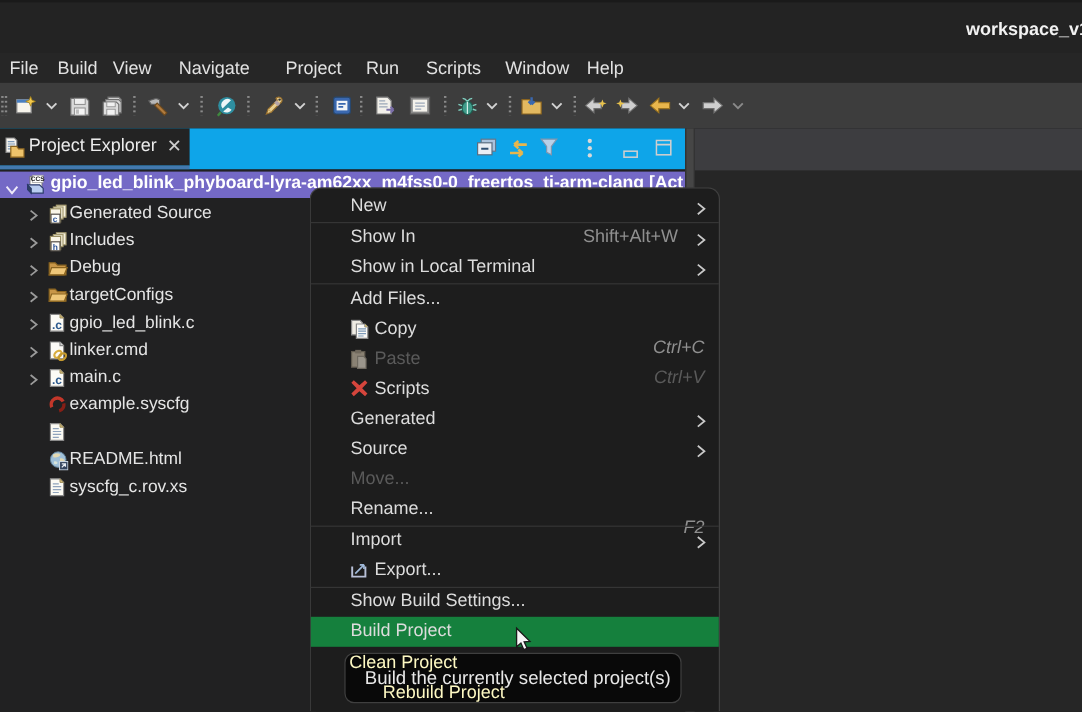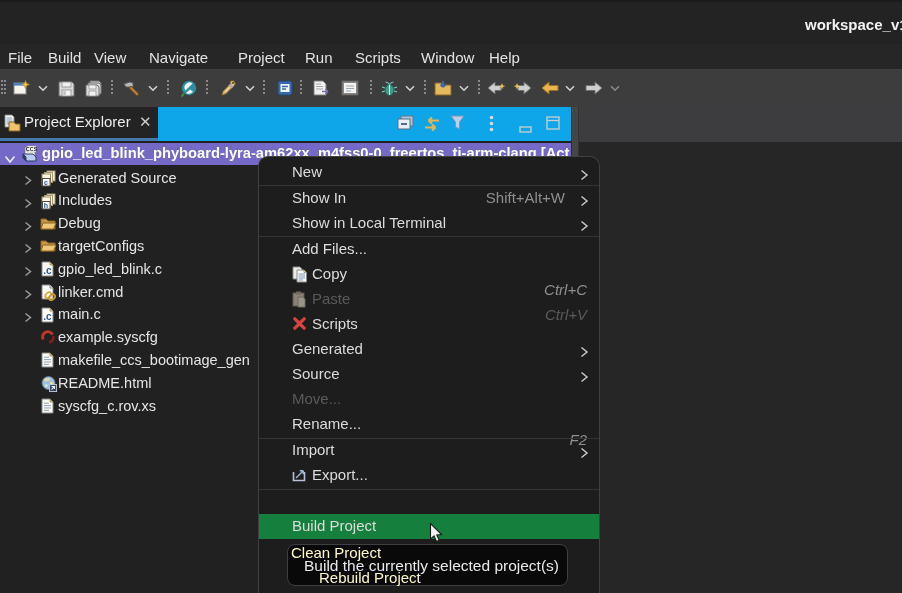--- a/index.html
+++ b/index.html
@@ -321,21 +321,20 @@
       <path d="M12.1 6.2 A5.2 5.2 0 0 1 8.3 12.4" stroke="#861f16" stroke-width="2.8" fill="none"></path>
     </svg></span>
     <span class="tlabel">example.syscfg</span>
   </div>
   <div class="trow" style="top:242.4px">
     <span class="ticon" style="left:41px"><svg width="14" height="17" viewBox="0 0 14 17">
       <path d="M1 1 L9 1 L12 4 L12 15 L1 15 Z" fill="#fbfaf3" stroke="#8a8a8a" stroke-width="1"></path>
       <path d="M9 1 L9 4 L12 4 Z" fill="#dcc27a" stroke="#9a8a5a" stroke-width="0.8"></path>
       <path d="M3 5.2 L8 5.2 M3 7.6 L10 7.6 M3 10 L10 10 M3 12.4 L8 12.4" stroke="#8fa3bc" stroke-width="1"></path>
     </svg></span>
-    <span class="tlabel">makefile_ccs_bootimage_gen</span>
   </div>
   <div class="trow" style="top:265.2px">
     <span class="ticon" style="left:41px"><svg width="16" height="17" viewBox="0 0 16 17">
       <circle cx="7.5" cy="8" r="6.5" fill="#9fc0d8" stroke="#5f7e96" stroke-width="0.8"></circle>
       <path d="M3 4 C5 2.5 8 2.5 9.5 4 C8.5 6 5.5 6.5 3.5 6 Z" fill="#e3d9b2"></path>
       <path d="M9 7 C11 6.5 12.5 7.5 13 9 C12 10.5 10 10.5 9 9.5 Z" fill="#e3d9b2"></path>
       <path d="M4 9.5 C5.5 9 7 9.5 7 11 C6 12.5 4.5 12 3.8 11 Z" fill="#d8e4da"></path>
       <rect x="8.6" y="9.6" width="7" height="7" fill="#33435c" stroke="#c8d4e0" stroke-width="0.9"></rect>
       <path d="M10.5 14.5 L13.5 11.5 M10.5 11.5 L13.5 11.5 L13.5 14" stroke="#e8eef4" stroke-width="1.1" fill="none"></path>
     </svg></span>
@@ -432,20 +431,23 @@
         </svg></span>
     </div>
   <div class="mi" style="top:306px">
       <span class="micon"><svg width="15" height="15" viewBox="0 0 15 15">
       <path d="M1.5 5 L1.5 13.5 L12.5 13.5 L12.5 5" fill="none" stroke="#b8c0d8" stroke-width="1.6"></path>
       <path d="M4 11 L11.3 3.7 M11.3 3.7 L7.8 3.7 M11.3 3.7 L11.3 7.2" stroke="#9fb8d8" stroke-width="1.4" fill="none"></path>
     </svg></span>
       <span class="lbl2">Export...</span>
     </div>
   <div class="msep" style="top:331.5px"></div>
+  <div class="mi" style="top:332px">
+      <span class="lbl">Show Build Settings...</span>
+    </div>
   <div class="mi" style="top:357px; background:#15803d">
       <span class="lbl">Build Project</span>
     </div>
 </div>
 <div id="tooltip"></div>
 <span class="dimtxt" style="left:291px; top:544px;">Clean Project</span>
 <span class="dimtxt" style="left:291px; top:569px;margin-left:28px;">Rebuild Project</span>
 <span id="ttext">Build the currently selected project(s)</span>
 <svg id="cursor" width="20" height="22" viewBox="0 0 20 22">
   <path d="M4.5 1.5 L4.5 17 L8.1 13.9 L10.5 19.4 L13.2 18.2 L10.8 12.9 L15.6 12.5 Z" fill="#f6f6f6" stroke="#1a1a1a" stroke-width="1.1"></path>

